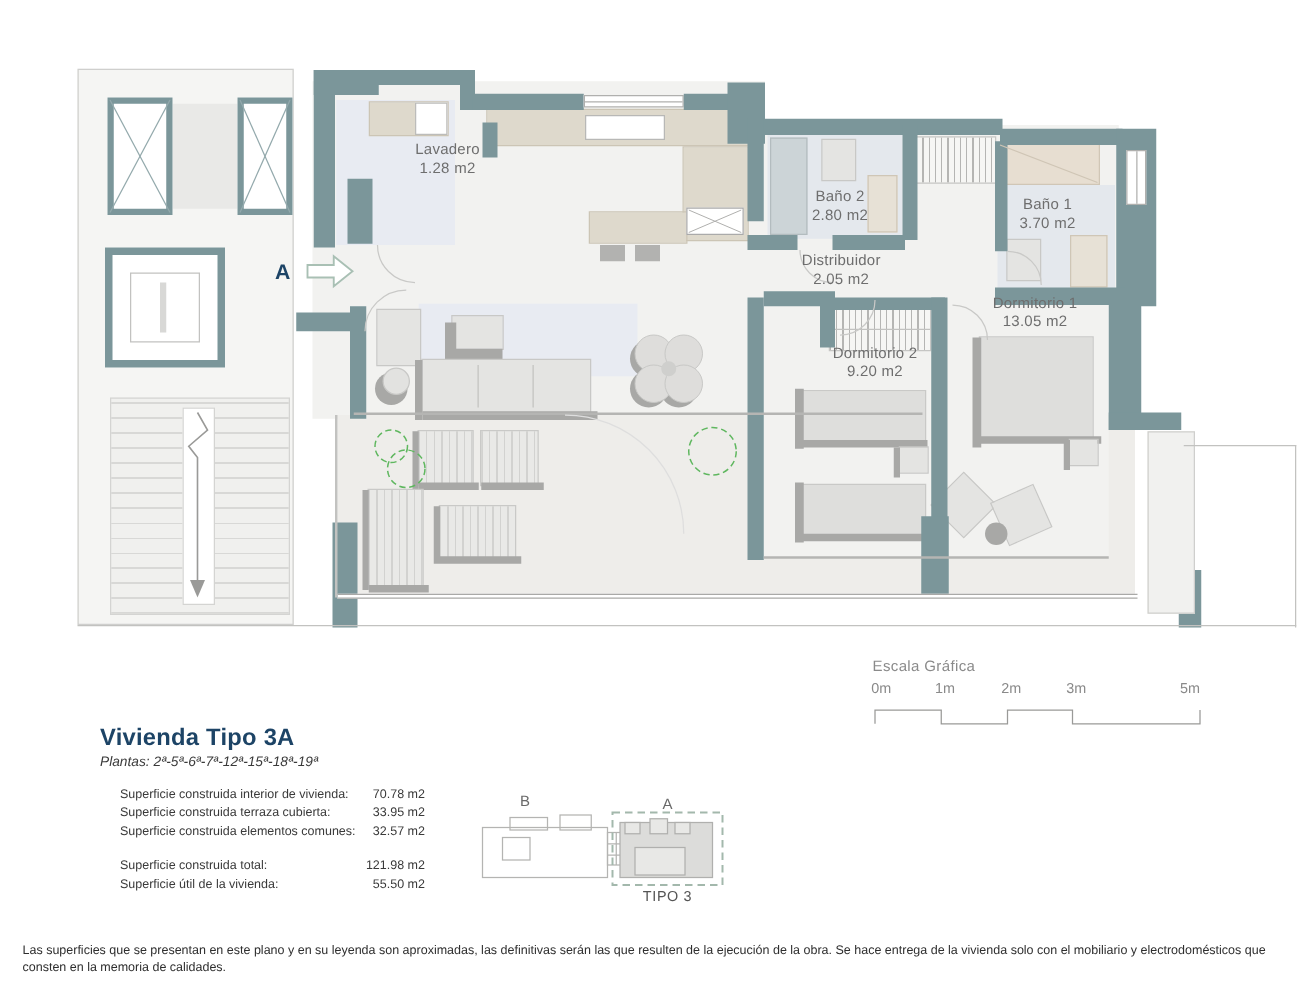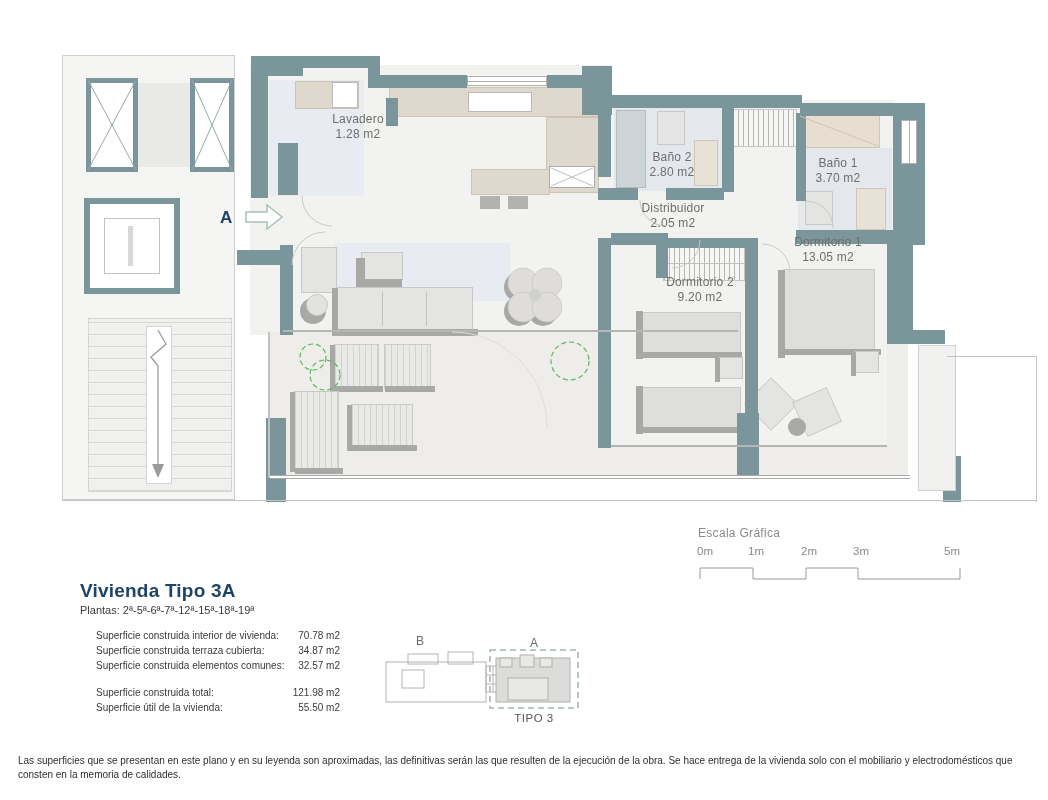--- a/index.html
+++ b/index.html
@@ -248,27 +248,27 @@
   <div class="scale-tick" style="left:705px;top:545px;">0m</div>
   <div class="scale-tick" style="left:756px;top:545px;">1m</div>
   <div class="scale-tick" style="left:809px;top:545px;">2m</div>
   <div class="scale-tick" style="left:861px;top:545px;">3m</div>
   <div class="scale-tick" style="left:952px;top:545px;">5m</div>
   <svg class="overlay" width="1048" height="800" viewBox="0 0 1048 800">
     <polyline points="700,579 700,568 753,568 753,579 806,579 806,568 858,568 858,579 960,579 960,568" fill="none" stroke="#9a9a98" stroke-width="1"></polyline>
   </svg>
 
   <div class="info-title" style="left:80px;top:580px;">Vivienda Tipo 3A</div>
-  <div class="info-plantas" style="left:80px;top:604px;">Plantas: 2ª-5ª-6ª-7ª-12ª-15ª-18ª-19ª</div>
+  <div class="info-plantas" style="left:80px;top:604px;font-style:italic;">Plantas: 2ª-5ª-6ª-7ª-12ª-15ª-18ª-19ª</div>
   <div class="surf-table">
     <div class="surf-row">
       <span>Superficie construida interior de vivienda:</span><span class="val">70.78 m2</span>
     </div>
     <div class="surf-row">
-      <span>Superficie construida terraza cubierta:</span><span class="val">34.87 m2</span>
+      <span>Superficie construida terraza cubierta:</span><span class="val">33.95 m2</span>
     </div>
     <div class="surf-row">
       <span>Superficie construida elementos comunes:</span><span class="val">32.57 m2</span>
     </div>
     <div class="surf-gap"></div>
     <div class="surf-row">
       <span>Superficie construida total:</span><span class="val">121.98 m2</span>
     </div>
     <div class="surf-row">
       <span>Superficie útil de la vivienda:</span><span class="val">55.50 m2</span>

